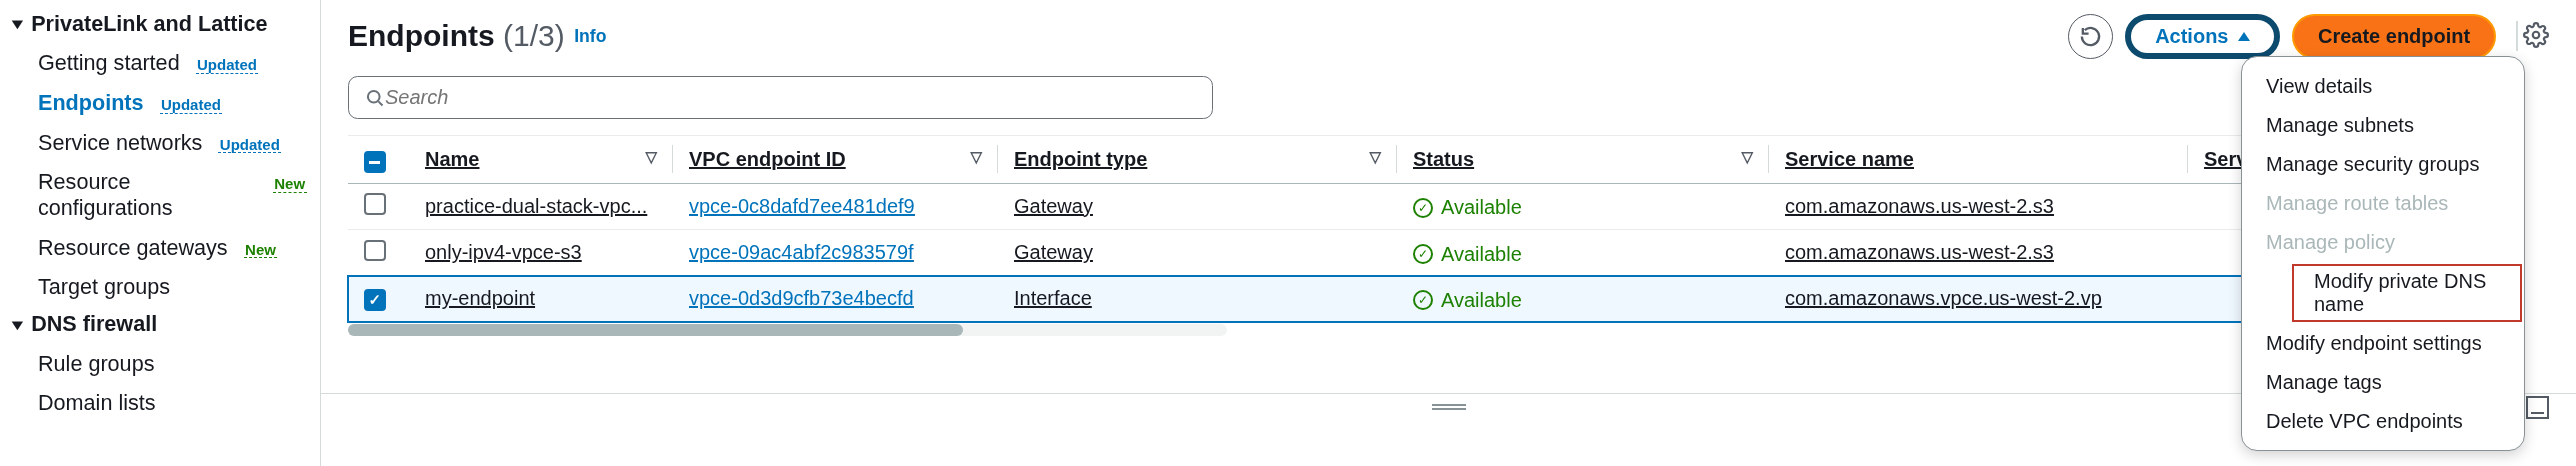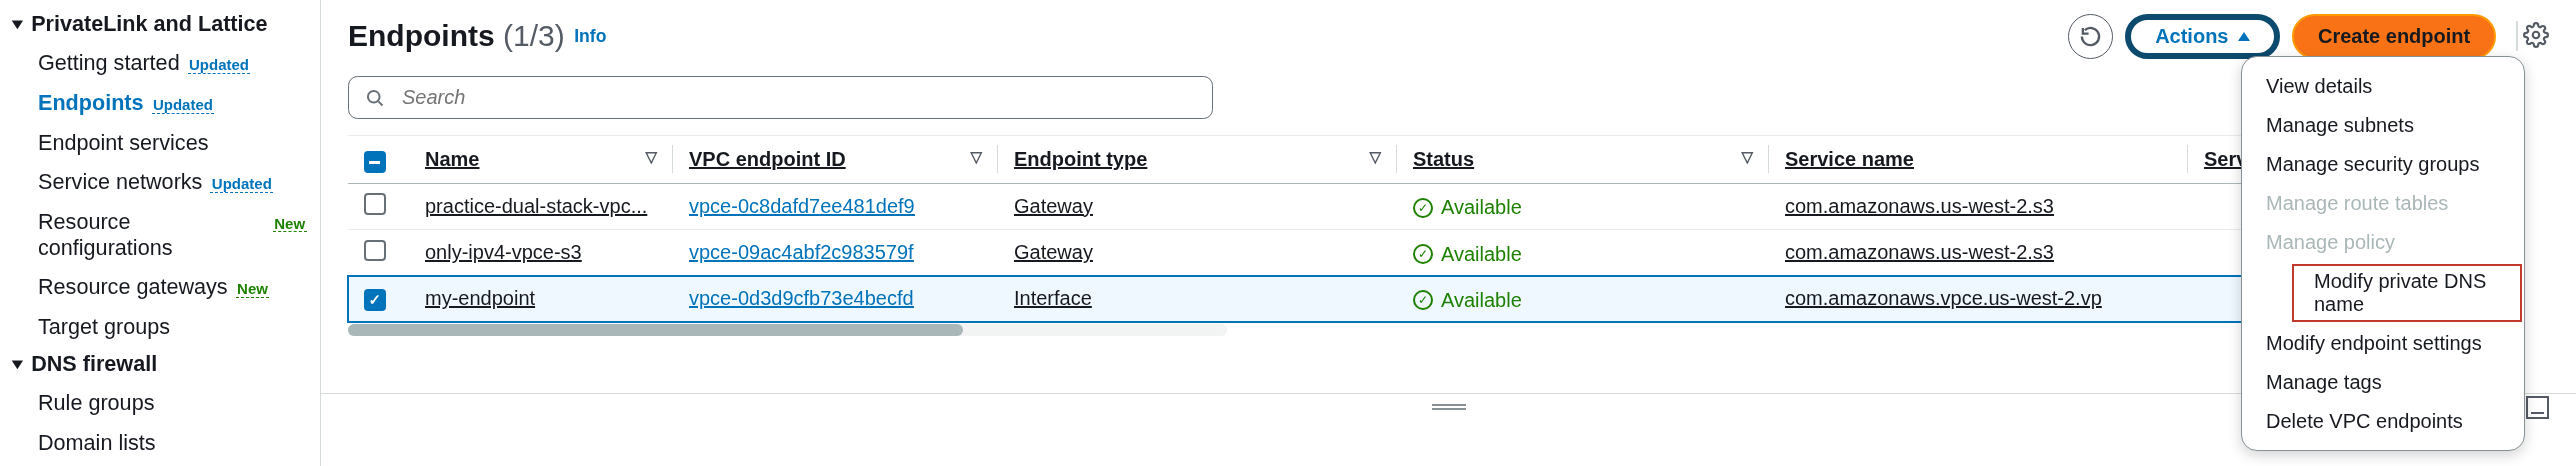--- a/index.html
+++ b/index.html
@@ -3,21 +3,21 @@
 <meta charset="utf-8">
 <style>
   * { box-sizing: border-box; margin: 0; padding: 0; font-family: "Amazon Ember", "Helvetica Neue", Arial, sans-serif; }
   body { background: #fff; color: #16191f; font-size: 9.5px; }
   .root { display: flex; width: 2576px; height: 467px; overflow: hidden; }
 
   
   .sidebar { width: 321px; border-right: 0.7px solid #d5dbdb; padding: 6.8px 0 13.5px 0; overflow: hidden; }
   .side-group-header { display: flex; align-items: center; gap: 6.8px; padding: 4px 13.5px 6.8px 9.5px; font-weight: 700; font-size: 21.6px; cursor: pointer; }
   .side-group-header .caret { font-size: 15px; transform: scaleX(1.3); }
-  .side-item { padding: 6.8px 13.5px 6.8px 38px; font-size: 21.6px; cursor: pointer; display: flex; align-items: baseline; gap: 8px; }
+  .side-item { padding: 6.8px 13.5px 6.8px 38px; font-size: 21.6px; cursor: pointer; display: flex; align-items: baseline; gap: 16px; }
   .side-item.active a { color: #0073bb; font-weight: 700; }
   .side-item a { color: #16191f; text-decoration: none; }
   .badge { font-size: 15px; font-weight: 700; padding: 0 1.4px 0.7px 1.4px; border-bottom: 1.4px dashed; line-height: 1; }
   .badge.updated { color: #0073bb; border-color: #0073bb; }
   .badge.new     { color: #1d8102; border-color: #1d8102; }
 
   
   .main { flex: 1; position: relative; padding: 13.5px 27px 0 27px; }
   .header-row { display: flex; align-items: center; gap: 9.5px; }
   .title { font-size: 30px; font-weight: 700; }
@@ -26,21 +26,21 @@
   .header-actions { margin-left: auto; display: flex; align-items: center; gap: 12px; }
   .icon-btn { width: 45px; height: 45px; border: 1.7px solid #545b64; border-radius: 50%; background: #fff; display: flex; align-items: center; justify-content: center; cursor: pointer; color: #545b64; }
   .btn { height: 45px; padding: 0 24px; border-radius: 27px; font-size: 20px; font-weight: 700; cursor: pointer; display: inline-flex; align-items: center; gap: 9.5px; }
   .btn.outline { background: #fff; color: #0073bb; border: 6px solid #0c4a6e; }
   .btn.outline .tri { width: 0; height: 0; border-left: 6.8px solid transparent; border-right: 6.8px solid transparent; border-bottom: 9.5px solid #0073bb; }
   .btn.primary { background: #f97316; color: #16191f; border: 2px solid #ff9900; }
   .gear-holder { display: flex; align-items: center; margin-left: 8px; gap: 5.4px; }
   .vsep { width: 1.4px; height: 30px; background: #d5dbdb; }
 
   
-  .search-box { margin-top: 17.6px; width: 865px; height: 43px; border: 1.4px solid #687078; border-radius: 9.5px; display: flex; align-items: center; padding: 0 16px; gap: 17px; color: #687078; }
+  .search-box { margin-top: 17.6px; width: 865px; height: 43px; border: 1.4px solid #687078; border-radius: 9.5px; display: flex; align-items: center; padding: 0 16px; gap: 0; color: #687078; }
   .search-box input { border: none; outline: none; flex: 1; font-size: 20px; font-style: italic; color: #687078; background: transparent; }
 
   
   .table-wrap { margin-top: 16px; position: relative; }
   table { width: 2164px; border-collapse: collapse; table-layout: fixed; }
   th, td { text-align: left; padding: 9.5px 16px; font-size: 20px; white-space: nowrap; overflow: hidden; text-overflow: ellipsis; text-decoration: underline; }
   th { font-weight: 700; position: relative; }
   thead tr { border-bottom: 1.4px solid #aab7b8; border-top: 1.4px solid #e9ebed; }
   tbody tr { border-bottom: 1.4px solid #e9ebed; }
   tbody tr.selected { background: #f0f8ff; outline: 2px solid #0073bb; outline-offset: -1.4px; }
@@ -92,23 +92,20 @@
           <span class="caret">▼</span>
           <span>PrivateLink and Lattice</span>
         </div>
         <div class="side-item">
           <a href="#">Getting started</a>
           <span class="badge updated">Updated</span>
         </div>
         <div class="side-item active">
           <a href="#">Endpoints</a>
           <span class="badge updated">Updated</span>
-        </div>
-        <div class="side-item">
-          <a href="#">Endpoint services</a>
         </div>
         <div class="side-item">
           <a href="#">Service networks</a>
           <span class="badge updated">Updated</span>
         </div>
         <div class="side-item">
           <a href="#">Resource configurations</a>
           <span class="badge new">New</span>
         </div>
         <div class="side-item">

